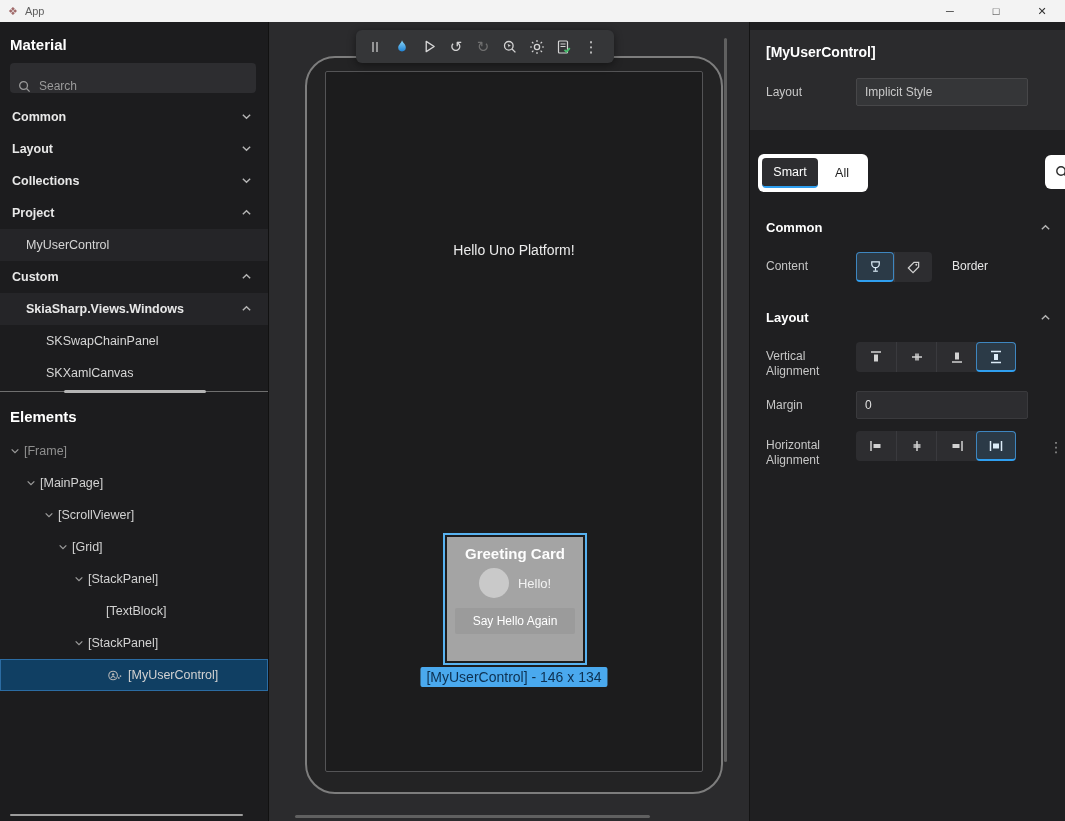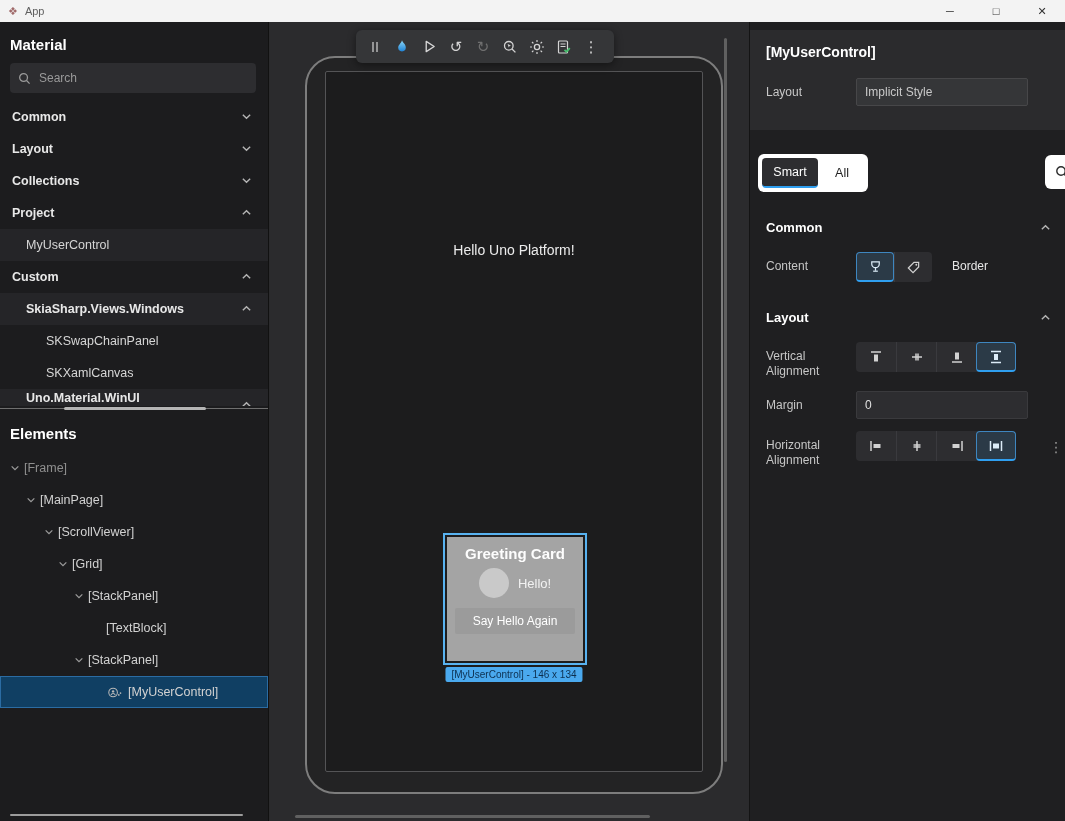--- a/index.html
+++ b/index.html
@@ -15,21 +15,21 @@
              font-size:11px; color:#333; cursor:default; }
 
   
   .app { display:flex; height:799px; }
 
   
   .left-panel { width:269px; background:#1c1c1e; position:relative; border-right:1px solid #111;
                 color:#ddd; flex:none; }
   .panel-title { font-size:15px; font-weight:bold; color:#fff; padding:14px 0 10px 10px; }
   .search-box { margin:0 12px 8px 10px; height:30px; background:#2d2d30; border-radius:4px;
-                display:flex; align-items:center; padding:0 8px; }
+                display:flex; align-items:flex-end; padding:0 8px; }
   .search-box input { background:transparent; border:none; outline:none; color:#cfcfcf;
                       font-size:12px; margin-left:8px; width:180px;
                       font-family:"Liberation Sans", sans-serif; }
   .search-box input::placeholder { color:#9a9a9a; }
   .tb-row { height:32px; display:flex; align-items:center; position:relative; font-size:12.5px;
             color:#d6d6d6; cursor:default; }
   .tb-row.hdr { font-weight:bold; color:#e8e8e8; }
   .tb-row .rchev { position:absolute; right:16px; top:10px; }
   .pl12 { padding-left:12px; } .pl26 { padding-left:26px; } .pl46 { padding-left:46px; }
   .lighter { background:#252528; }
@@ -67,21 +67,21 @@
   .card { position:absolute; left:2px; top:2px; width:136px; height:124px; background:#a4a4a4;
           padding-top:8px; }
   .card-title { text-align:center; font-size:15px; font-weight:bold; color:#fdfdfd; }
   .card-row { display:flex; align-items:center; justify-content:center; gap:9px; margin-top:6px; }
   .card-circle { width:30px; height:30px; border-radius:50%; background:#c9c9c9; }
   .card-msg { color:#f2f2f2; font-size:13px; }
   .card-btn { display:block; margin:10px auto 0; width:120px; height:26px; background:#9b9b9b;
               border:none; color:#fff; font-size:12px; font-family:"Liberation Sans", sans-serif;
               border-radius:2px; }
   .size-badge { position:absolute; top:595px; left:50%; transform:translateX(-50%);
-                background:#4aa9ee; color:#0d3050; font-size:10px; padding:2px 6px; border-radius:2px;
+                background:#4aa9ee; color:#0d3050; font-size:14px; padding:2px 6px; border-radius:2px;
                 white-space:nowrap; }
   .v-scroll { position:absolute; left:455px; top:16px; width:3px; height:724px; background:#606060; border-radius:2px; }
   .h-scroll { position:absolute; left:26px; top:793px; width:355px; height:3px; background:#606060; border-radius:2px; }
 
   
   .right-panel { width:316px; flex:none; background:#1f1f21; border-left:1px solid #141414; color:#ddd;
                  position:relative; }
   .rp-header { margin-top:8px; height:100px; background:#2b2b2d; padding:14px 16px; }
   .rp-title { font-size:14px; font-weight:bold; color:#fff; }
   .style-row { display:flex; align-items:center; margin-top:18px; }
@@ -178,26 +178,20 @@
       <svg class="rchev" width="11" height="11" viewBox="0 0 12 12">
         <polyline points="2,8 6,4 10,8" fill="none" stroke="#b5b5b5" stroke-width="1.5"></polyline>
         </svg>
     </div>
     <div class="tb-row pl46">
       <span>SKSwapChainPanel</span>
     </div>
     <div class="tb-row pl46">
       <span>SKXamlCanvas</span>
     </div>
-    <div class="tb-row hdr pl26 lighter clipped">
-      <span>Uno.Material.WinUI</span>
-      <svg class="rchev" width="11" height="11" viewBox="0 0 12 12">
-        <polyline points="2,8 6,4 10,8" fill="none" stroke="#b5b5b5" stroke-width="1.5"></polyline>
-        </svg>
-    </div>
 
     <div class="splitter">
       <div class="line"></div>
       <div class="grip"></div>
     </div>
 
     <div class="panel-title">Elements</div>
 
     <div class="tree-row d0">
       <svg class="tchev" width="10" height="10" viewBox="0 0 12 12">

